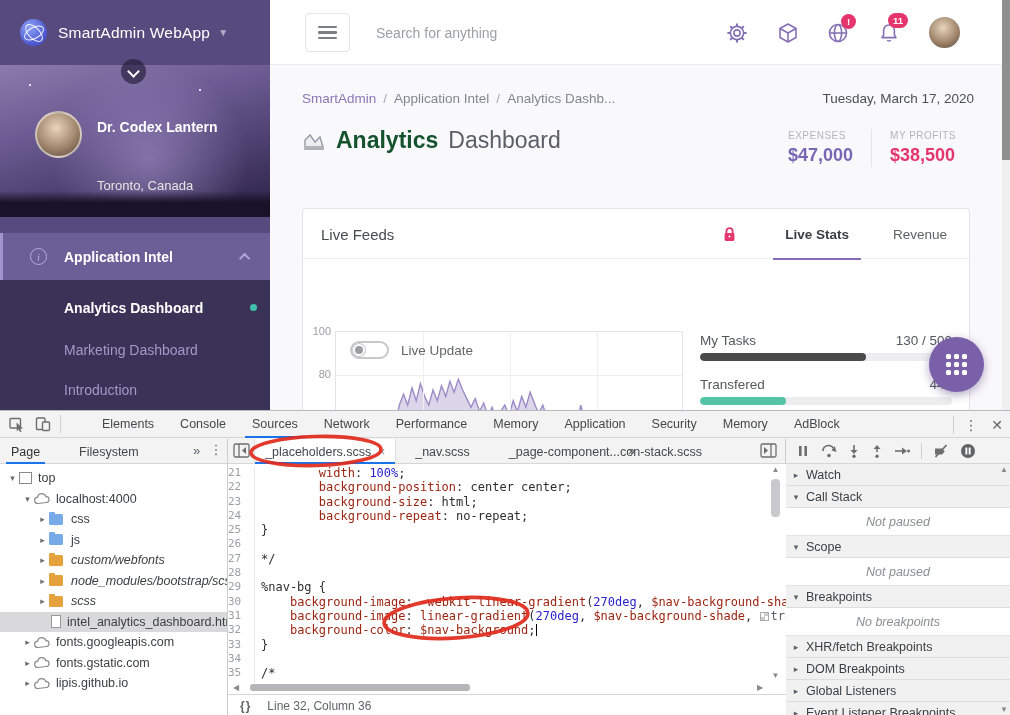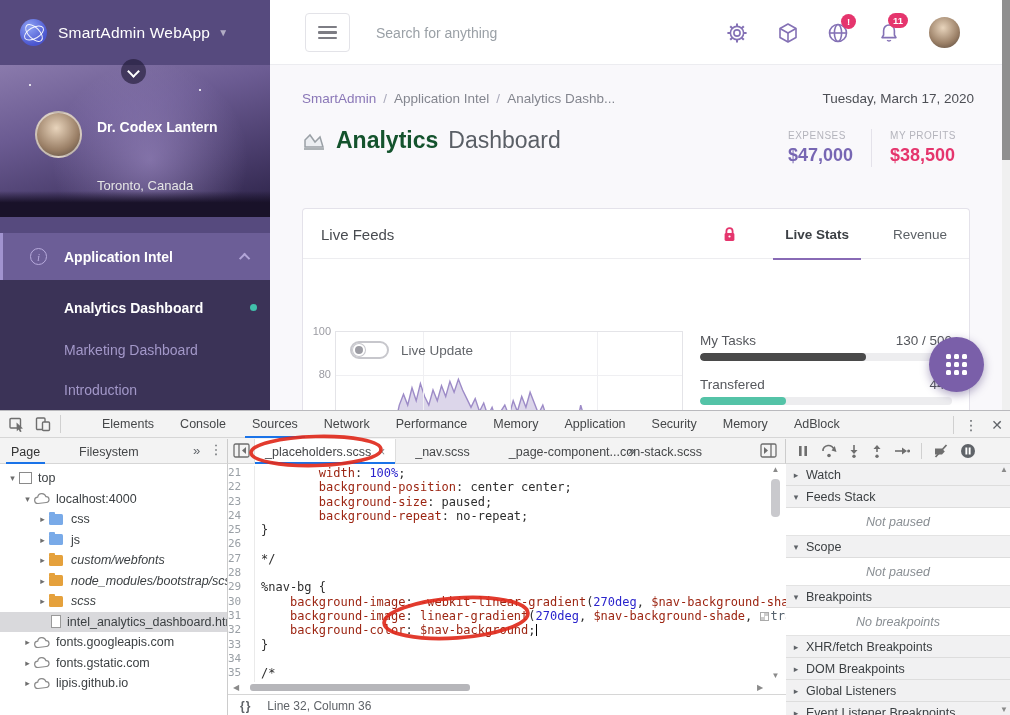--- a/index.html
+++ b/index.html
@@ -550,21 +550,21 @@
             <span class="tico cloud"><svg width="16" height="13" viewBox="0 0 16 13">
                 <path d="M4 11.5 a3.2 3.2 0 0 1 -.3 -6.4 a4.2 4.2 0 0 1 8.2 -.4 a2.9 2.9 0 0 1 .4 5.8 Z" fill="#fff" stroke="#8a8a8a" stroke-width="1.2"></path>
               </svg></span>
             <span class="tlabel">lipis.github.io</span>
           </div>
         </div>
       <div class="editor">
         <div class="code-area">
             <div class="code-line"><span class="gut">21</span><span class="cl"><span class="t">        </span><span class="p">width</span><span class="t">: </span><span class="n">100%</span><span class="t">;</span></span></div>
             <div class="code-line"><span class="gut">22</span><span class="cl"><span class="t">        </span><span class="p">background-position</span><span class="t">: center center;</span></span></div>
-            <div class="code-line"><span class="gut">23</span><span class="cl"><span class="t">        </span><span class="p">background-size</span><span class="t">: paused;</span></span></div>
+            <div class="code-line"><span class="gut">23</span><span class="cl"><span class="t">        </span><span class="p">background-size</span><span class="t">: html;</span></span></div>
             <div class="code-line"><span class="gut">24</span><span class="cl"><span class="t">        </span><span class="p">background-repeat</span><span class="t">: no-repeat;</span></span></div>
             <div class="code-line"><span class="gut">25</span><span class="cl"><span class="t">}</span></span></div>
             <div class="code-line"><span class="gut">26</span><span class="cl"></span></div>
             <div class="code-line"><span class="gut">27</span><span class="cl"><span class="t">*/</span></span></div>
             <div class="code-line"><span class="gut">28</span><span class="cl"></span></div>
             <div class="code-line"><span class="gut">29</span><span class="cl"><span class="t">%nav-bg {</span></span></div>
             <div class="code-line"><span class="gut">30</span><span class="cl"><span class="t">    </span><span class="p">background-image</span><span class="t">: </span><span class="p">-webkit-linear-gradient</span><span class="t">(</span><span class="n">270deg</span><span class="t">, </span><span class="p">$nav-background-shade</span></span></div>
             <div class="code-line"><span class="gut">31</span><span class="cl"><span class="t">    </span><span class="p">background-image</span><span class="t">: </span><span class="p">linear-gradient</span><span class="t">(</span><span class="n">270deg</span><span class="t">, </span><span class="p">$nav-background-shade</span><span class="t">, </span><span class="swatch"></span><span class="k">transp</span></span></div>
             <div class="code-line"><span class="gut">32</span><span class="cl"><span class="t">    </span><span class="p">background-color</span><span class="t">: </span><span class="p">$nav-background</span><span class="t">;</span><span class="cursor"></span></span></div>
             <div class="code-line"><span class="gut">33</span><span class="cl"><span class="t">}</span></span></div>
@@ -588,21 +588,21 @@
         </div>
       </div>
       <div class="dbg-panel">
         <div id="dbg-sections">
             <div class="dbg-sec-h">
               <span class="tri">▸</span>
               <span class="lab">Watch</span>
             </div>
             <div class="dbg-sec-h">
               <span class="tri">▾</span>
-              <span class="lab">Feeds Stack</span>
+              <span class="lab">Call Stack</span>
             </div>
             <div class="dbg-sec-c">Not paused</div>
             <div class="dbg-sec-h">
               <span class="tri">▾</span>
               <span class="lab">Scope</span>
             </div>
             <div class="dbg-sec-c">Not paused</div>
             <div class="dbg-sec-h">
               <span class="tri">▾</span>
               <span class="lab">Breakpoints</span>

